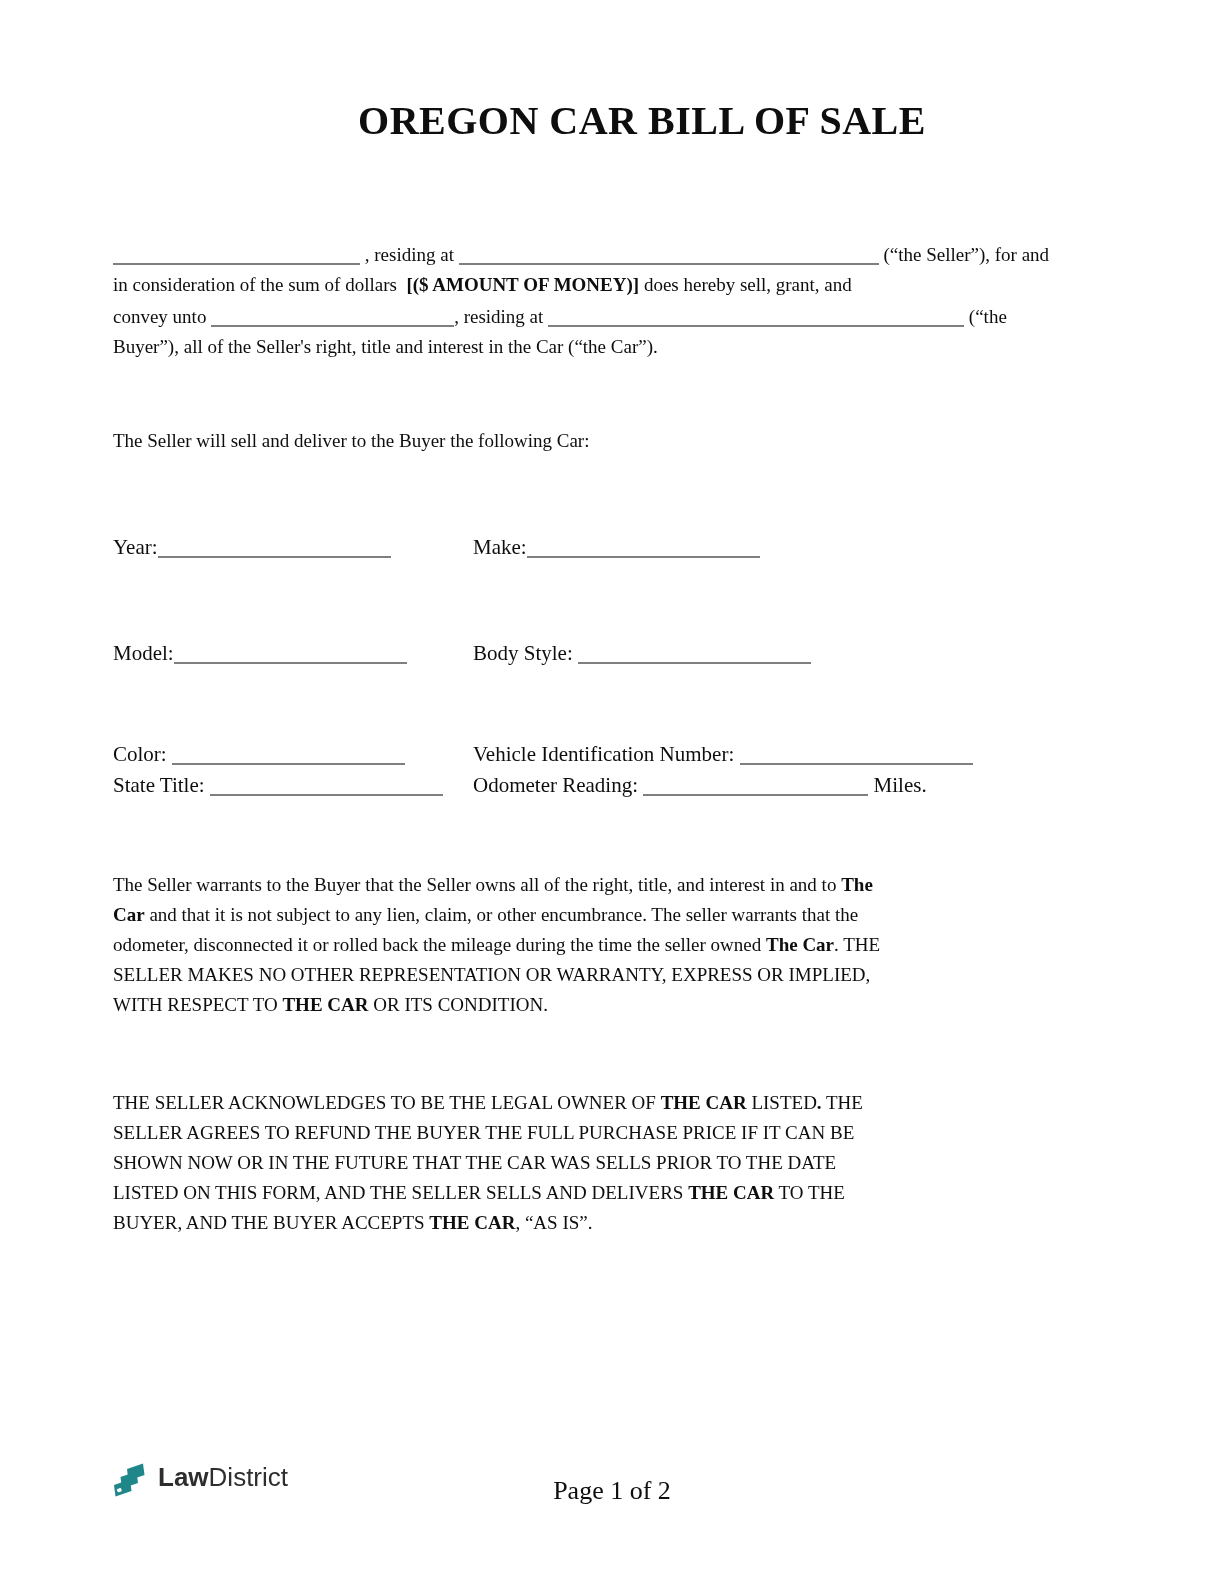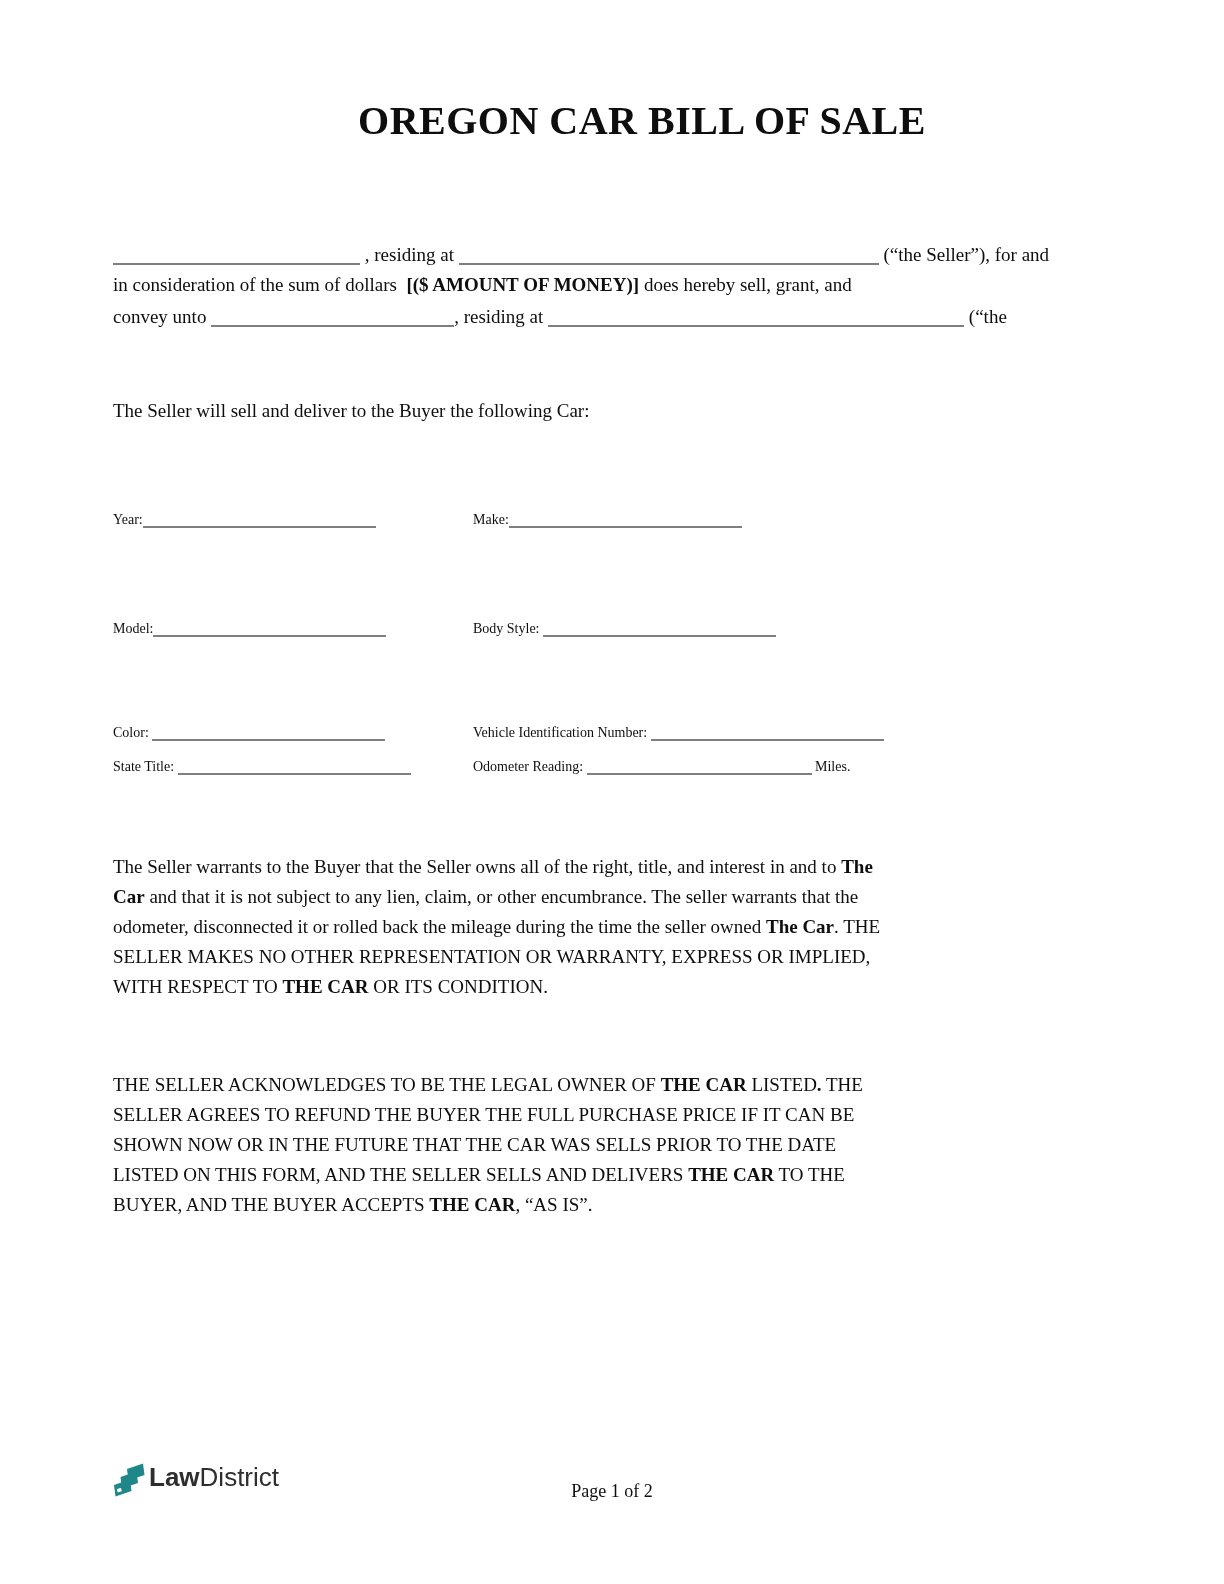--- a/index.html
+++ b/index.html
@@ -8,54 +8,55 @@
   .content{padding:0 53px 0 113px;}
   .doc-title{margin:0;padding-top:97px;text-align:center;font-size:40px;line-height:48px;
              font-weight:bold;letter-spacing:.5px;}
   .para{font-size:19px;line-height:30px;}
   .rline{white-space:pre;}
   .rline strong{font-weight:bold;text-align:right;}
   .blank{display:inline-block;height:21px;border-bottom:2px solid var(--underline,#7f7f7f);
          position:relative;top:4px;}
   .intro{margin-top:93px;}
   .deliver{margin-top:64px;font-size:19px;line-height:30px;}
-  .frow{display:flex;font-size:14px;line-height:30px;white-space:pre;}
+  .frow{display:flex;font-size:21px;line-height:30px;white-space:pre;}
   .frow-1{margin-top:75px;}
   .frow-2{margin-top:75px;}
   .frow-3{margin-top:70px;}
   .frow-4{}
   .fcell-left{width:360px;flex:0 0 360px;}
   .fcell-right{flex:1;}
   .fblank{display:inline-block;width:233px;height:21px;
           border-bottom:2px solid var(--underline,#7f7f7f);position:relative;top:4px;}
   .fblank-odometer{width:225px;}
   .warranty{margin-top:70px;}
   .acknowledge{margin-top:68px;}
   .footer{position:absolute;left:113px;right:111px;top:1460px;height:44px;}
   .brand{position:absolute;left:0;top:0;display:flex;align-items:flex-start;}
   .brand-icon{display:block;margin-top:2px;}
   .brand-icon path{fill:var(--accent_teal,#1f878a);}
-  .brand-text{margin-left:4px;font-family:"Liberation Sans","DejaVu Sans",sans-serif;
+  .brand-text{margin-left:13px;font-family:"Liberation Sans","DejaVu Sans",sans-serif;
               font-size:26px;line-height:34px;color:var(--brand_text,#2e2e2e);}
   .brand-text .b{font-weight:bold;}
   .page-num{position:absolute;left:0;right:0;top:1478px;text-align:center;
-            font-size:18px;line-height:26px;color:#0e0e0e;}
+            font-size:26px;line-height:26px;color:#0e0e0e;}
 </style>
 </head>
 <body>
 
 <div class="page">
   <div class="content">
 
     <h1 class="doc-title">OREGON CAR BILL OF SALE</h1>
 
     <div class="para intro">
         <div class="rline"><span class="blank" style="width: 247px;"></span><span> , residing at </span><span class="blank" style="width: 420px;"></span><span> (“the Seller”), for and</span></div>
         <div class="rline"><span>in consideration of the sum of dollars  </span><strong>[($ AMOUNT OF MONEY)]</strong><span> does hereby sell, grant, and</span></div>
         <div class="rline"><span>convey unto </span><span class="blank" style="width: 243px;"></span><span>, residing at </span><span class="blank" style="width: 416px;"></span><span> (“the</span></div>
+        <div class="rline"><span>Buyer”), all of the Seller's right, title and interest in the Car (“the Car”).</span></div>
       </div>
 
     <div class="deliver">The Seller will sell and deliver to the Buyer the following Car:</div>
 
     <div class="frow frow-1">
       <div class="fcell-left"><span>Year:</span><span class="fblank"></span></div>
       <div class="fcell-right"><span>Make:</span><span class="fblank"></span></div>
     </div>
 
     <div class="frow frow-2">

